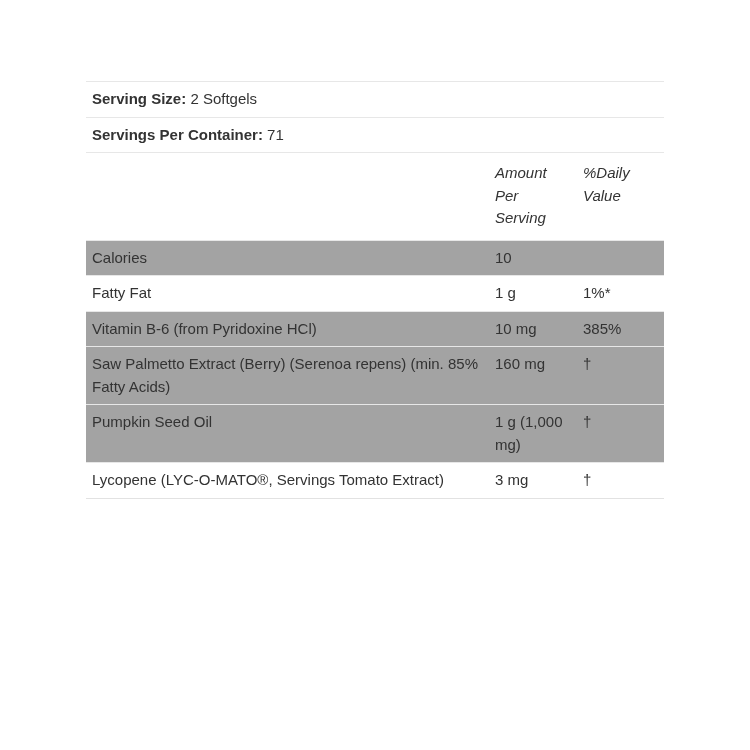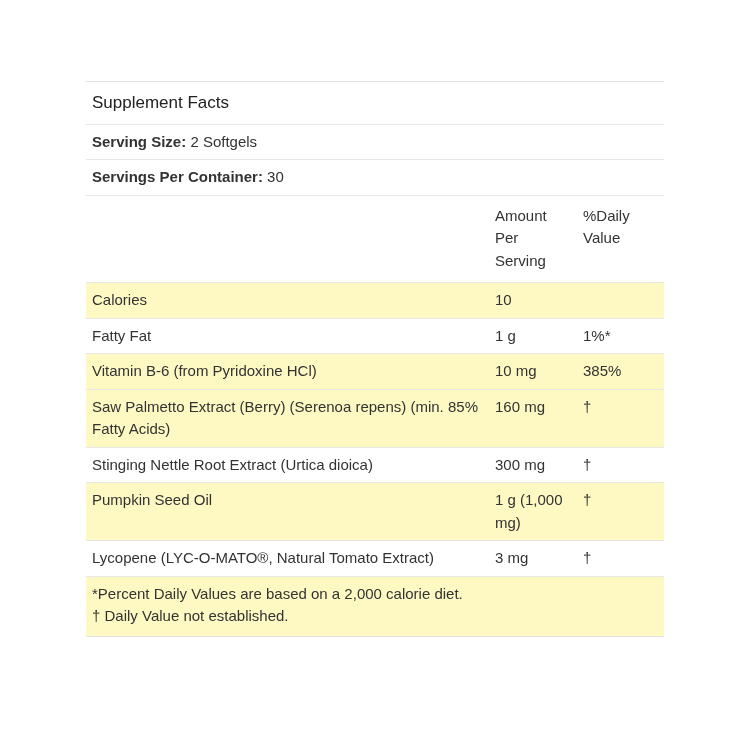--- a/index.html
+++ b/index.html
@@ -40,44 +40,42 @@
   .title-cell {
     font-size: 17px;
     font-weight: 700;
     padding: 8px 6px !important;
     color: #222222;
   }
   .b { font-weight: 700; text-align: right; }
   .colhead th {
     font-weight: 700;
     padding: 9px 6px 10px 6px !important;
+    font-style: italic;
   }
-  .stripe { background: #fef9c3; }
+  .stripe { background: #a3a3a3; }
   .foot-cell { padding: 6px 6px 8px 6px !important; }
   .footnote { display: block; }
 </style>
 </head>
 <body>
 
 <div class="sf-wrap">
   <table class="sf">
     <colgroup>
       <col style="width:403px">
       <col style="width:88px">
       <col style="width:87px">
     </colgroup>
     <tbody>
-      <tr>
-        <td colspan="3" class="title-cell">Supplement Facts</td>
-      </tr>
       <tr class="rule">
         <td colspan="3"><span class="b">Serving Size:</span> <span>2 Softgels</span></td>
       </tr>
       <tr class="rule">
-        <td colspan="3"><span class="b">Servings Per Container:</span> <span>30</span></td>
+        <td colspan="3"><span class="b">Servings Per Container:</span> <span>71</span></td>
       </tr>
       <tr class="rule colhead">
         <th></th>
         <th>Amount Per Serving</th>
         <th>%Daily Value</th>
       </tr>
 
       <tr class="rule stripe">
         <td>Calories</td>
         <td>10</td>
@@ -91,37 +89,26 @@
       <tr class="rule stripe">
         <td>Vitamin B-6 (from Pyridoxine HCl)</td>
         <td>10 mg</td>
         <td>385%</td>
       </tr>
       <tr class="rule stripe">
         <td>Saw Palmetto Extract (Berry) (Serenoa repens) (min. 85% Fatty Acids)</td>
         <td>160 mg</td>
         <td>†</td>
       </tr>
-      <tr class="rule">
-        <td>Stinging Nettle Root Extract (Urtica dioica)</td>
-        <td>300 mg</td>
-        <td>†</td>
-      </tr>
       <tr class="rule stripe">
         <td>Pumpkin Seed Oil</td>
         <td>1 g (1,000 mg)</td>
         <td>†</td>
       </tr>
       <tr class="rule">
-        <td>Lycopene (LYC-O-MATO®, Natural Tomato Extract)</td>
+        <td>Lycopene (LYC-O-MATO®, Servings Tomato Extract)</td>
         <td>3 mg</td>
         <td>†</td>
       </tr>
 
-      <tr class="rule stripe">
-        <td colspan="3" class="foot-cell">
-          <span class="footnote">*Percent Daily Values are based on a 2,000 calorie diet.</span>
-          <span class="footnote">† Daily Value not established.</span>
-        </td>
-      </tr>
     </tbody>
   </table>
 </div>
 
 </body></html>

